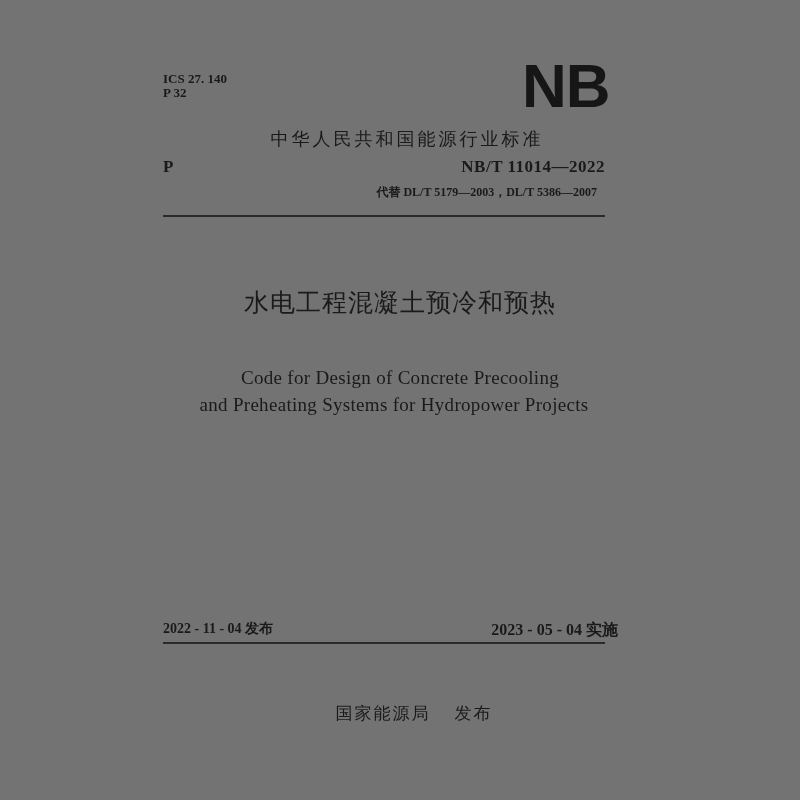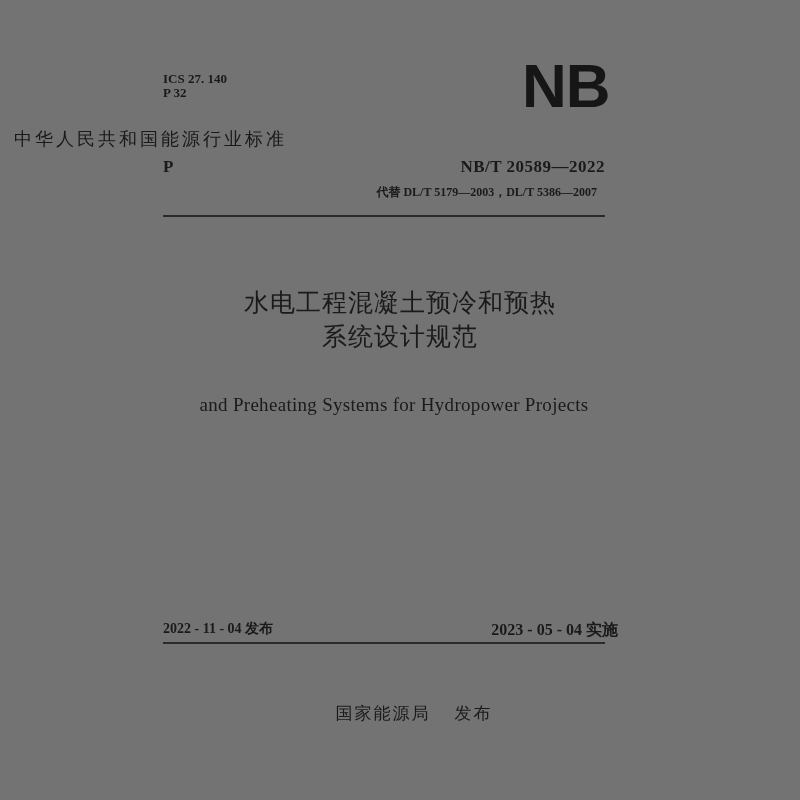--- a/index.html
+++ b/index.html
@@ -21,21 +21,21 @@
     .bold { font-weight: bold; }
 
     #ics { left: 163px; top: 72px; font-size: 13px; line-height: 14px; }
     #p-code { left: 163px; top: 86px; font-size: 13px; line-height: 14px; }
     #nb-logo {
       left: 522px; top: 55px; font-size: 62px; line-height: 62px;
       font-family: "Liberation Sans", "DejaVu Sans", sans-serif;
       font-weight: bold; letter-spacing: -1px; color: #161616;
     }
     #std-cn {
-      left: 0; width: 800px; top: 127px; 
+      left: 0; width: 800px; top: 127px; text-align: center;
       font-size: 18px; letter-spacing: 3px; padding-left: 14px; box-sizing: border-box;
     }
     #p-letter { left: 163px; top: 157px; font-size: 17px; }
     #std-no { right: 195px; top: 157px; font-size: 17px; letter-spacing: 0.5px; }
     #replaces { right: 203px; top: 184px; font-size: 12px; }
     .rule { position: absolute; height: 2px; background: #2a2a2a; }
     #rule-top { left: 163px; width: 442px; top: 215px; }
     #rule-bottom { left: 163px; width: 442px; top: 642px; }
 
     #title-cn-1 {
@@ -66,27 +66,27 @@
 <body>
 
 <div class="page">
   <div id="ics" class="abs serif bold">ICS 27. 140</div>
   <div id="p-code" class="abs serif bold">P 32</div>
   <div id="nb-logo" class="abs">NB</div>
 
   <div id="std-cn" class="abs sans">中华人民共和国能源行业标准</div>
 
   <div id="p-letter" class="abs serif bold">P</div>
-  <div id="std-no" class="abs serif bold">NB/T 20589—2022</div>
+  <div id="std-no" class="abs serif bold">NB/T 11014—2022</div>
   <div id="replaces" class="abs serif bold">代替 DL/T 5179—2003，DL/T 5386—2007</div>
 
   <div id="rule-top" class="rule"></div>
 
   <div id="title-cn-1" class="abs serif">水电工程混凝土预冷和预热</div>
-  <div id="title-cn-2" class="abs serif">系统设计规范</div>
+  <div id="title-en-1" class="abs serif">Code for Design of Concrete Precooling</div>
   <div id="title-en-2" class="abs serif">and Preheating Systems for Hydropower Projects</div>
 
   <div id="issue-date" class="abs serif bold">2022 - 11 - 04 发布</div>
   <div id="impl-date" class="abs serif bold">2023 - 05 - 04 实施</div>
 
   <div id="rule-bottom" class="rule"></div>
 
   <div id="publisher" class="abs sans">
     <span>国家能源局</span><span class="gap"></span><span>发布</span>
   </div>

